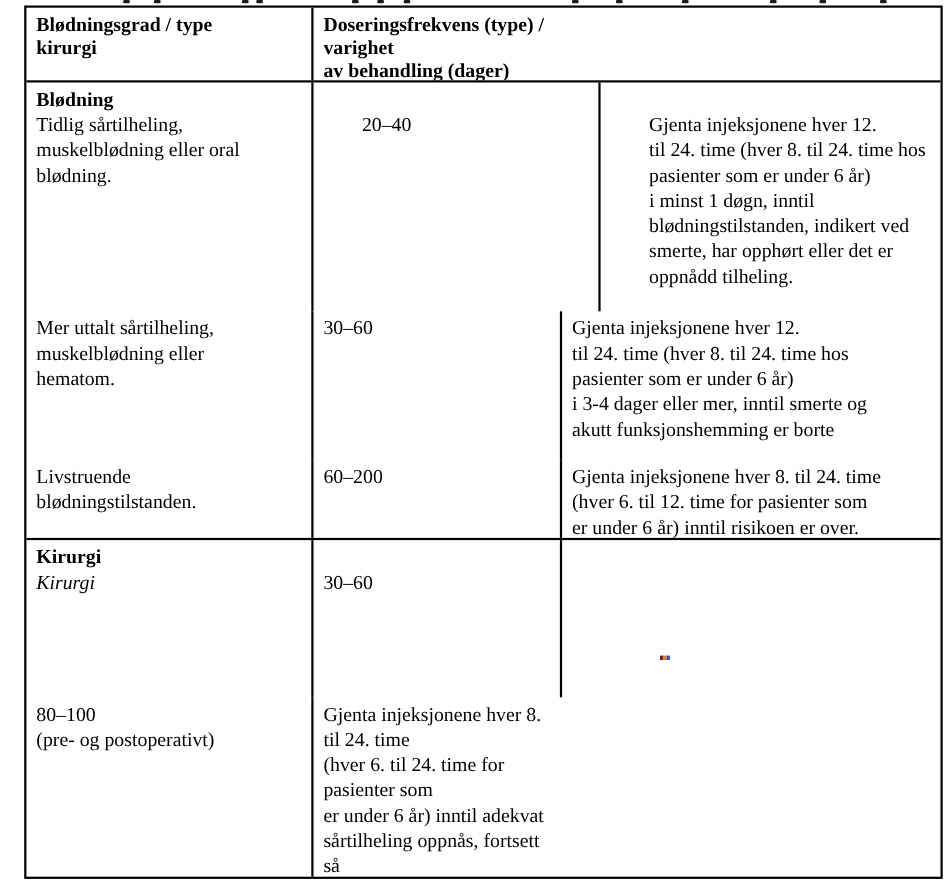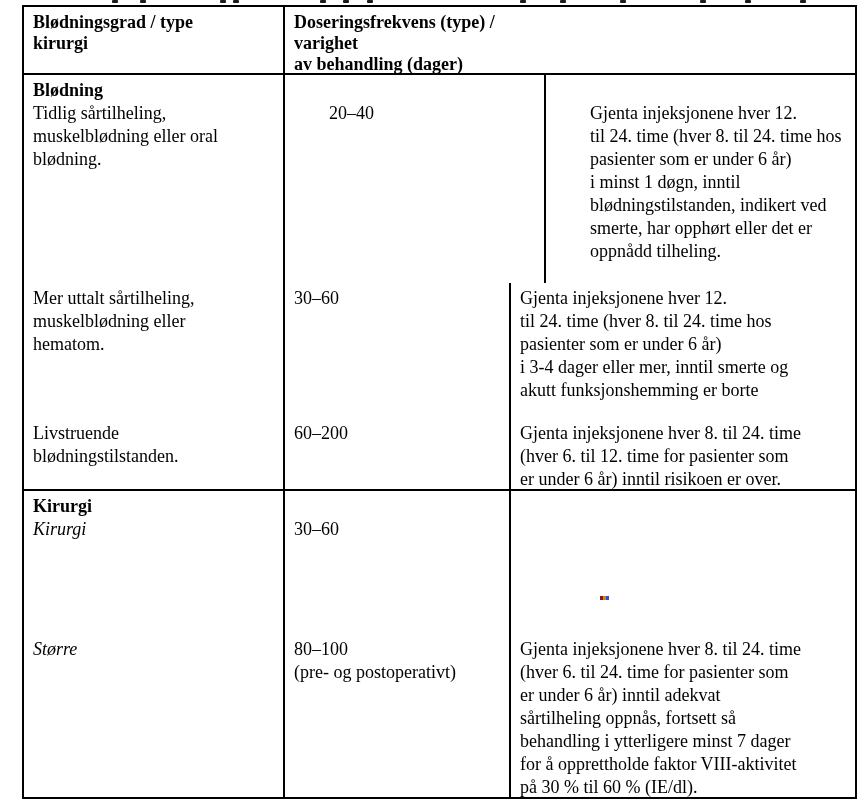--- a/index.html
+++ b/index.html
@@ -107,21 +107,20 @@
     </div>
 
     <div class="row r4">
       <div class="cell col1"><span class="bold">Kirurgi
 </span><span class="italic">Kirurgi
 </span></div>
       <div class="cell col2 offset1">30–60</div>
     </div>
 
     <div class="row r5">
-      <div class="cell col1 italic">Større</div>
       <div class="cell col2">80–100
 (pre- og postoperativt)</div>
       <div class="cell col3">Gjenta injeksjonene hver 8. til 24. time
 (hver 6. til 24. time for pasienter som
 er under 6 år) inntil adekvat
 sårtilheling oppnås, fortsett så
 behandling i ytterligere minst 7 dager
 for å opprettholde faktor VIII-aktivitet
 på 30 % til 60 % (IE/dl).</div>
     </div>

